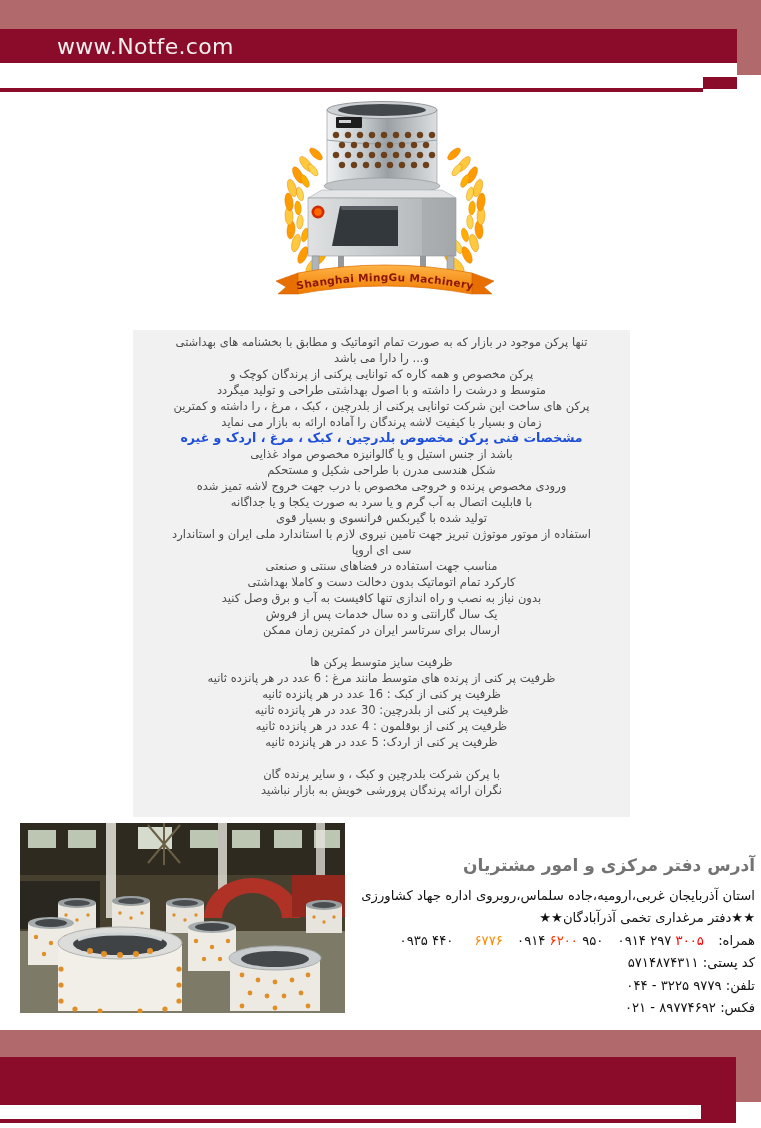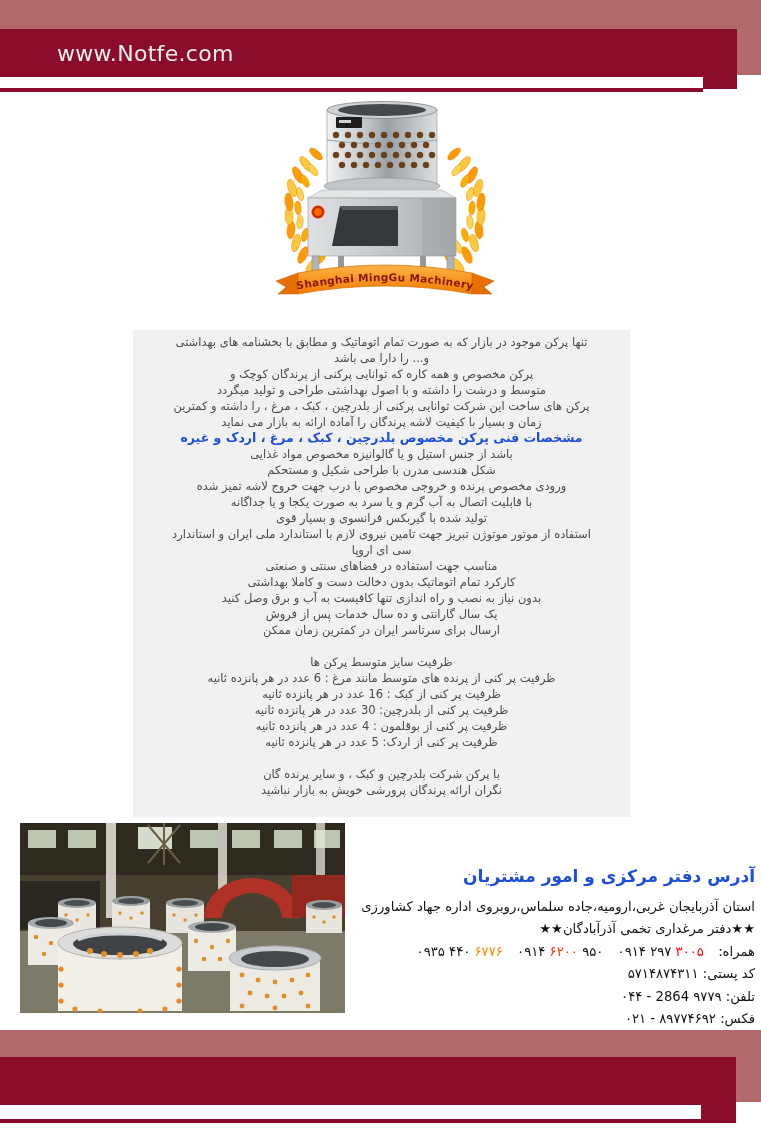--- a/index.html
+++ b/index.html
@@ -2,21 +2,21 @@
 <html lang="fa" style="--maroon: #8a0c2a; --pink: #b1696b; --red: #ff0000; --red_orange: #ff3300; --orange: #ff8800;"><head>
 <meta charset="utf-8">
 <style>
   html,body{margin:0;padding:0;background:#fff;}
   .page{position:relative;width:761px;height:1128px;background:#ffffff;overflow:hidden;
         font-family:"DejaVu Sans",sans-serif;}
 
   
   .band-top{position:absolute;left:0;top:0;width:761px;height:29px;background:var(--pink,#b1696b);}
   .hdr-col{position:absolute;left:737px;top:0;width:24px;height:75px;background:var(--pink,#b1696b);}
-  .hdr-bar{position:absolute;left:0;top:29px;width:737px;height:48px;background:var(--maroon,#8a0c2a);
+  .hdr-bar{position:absolute;left:0;top:29px;width:737px;height:34px;background:var(--maroon,#8a0c2a);
            display:flex;align-items:center;box-sizing:border-box;padding-left:57px;}
   .site-title{color:#f3eeee;font-size:22px;letter-spacing:.3px;}
   .hdr-corner{position:absolute;left:703px;top:77px;width:34px;height:12px;background:var(--maroon,#8a0c2a);}
   .hdr-line{position:absolute;left:0;top:88px;width:703px;height:4px;background:var(--maroon,#8a0c2a);}
 
   
   .ftr-pink{position:absolute;left:0;top:1030px;width:761px;height:27px;background:var(--pink,#b1696b);}
   .ftr-col{position:absolute;left:736px;top:1030px;width:25px;height:72px;background:var(--pink,#b1696b);}
   .ftr-bar{position:absolute;left:0;top:1057px;width:736px;height:48px;background:var(--maroon,#8a0c2a);}
   .ftr-white{position:absolute;left:0;top:1105px;width:701px;height:14px;background:#ffffff;}
@@ -31,27 +31,27 @@
          box-sizing:border-box;padding:4px 2px 19px;direction:rtl;text-align:center;
          font-size:11.5px;line-height:16px;color:#4a4a4a;}
   .tline{min-height:16px;white-space:nowrap;}
   .tline.bold{font-weight:bold;color:#1d4ed8;font-size:12.5px;}
 
   
   .photo-wrap{position:absolute;left:20px;top:823px;width:325px;height:190px;}
 
   
   .contact{position:absolute;right:6px;top:855px;width:378px;direction:rtl;text-align:right;color:#111;}
-  .contact .c-title{font-size:17px;font-weight:bold;color:#1d4ed8;margin-bottom:10px;margin-top:11px;}
+  .contact .c-title{font-size:17px;font-weight:bold;color:#737373;margin-bottom:10px;}
   .contact .c-row{font-size:13.2px;line-height:22.4px;white-space:nowrap;}
   .num{direction:ltr;unicode-bidi:isolate;display:inline-block;}
   .sep{display:inline-block;width:10px;}
   .clr-red{color:var(--red,#ff0000);}
   .clr-red-orange{color:var(--red_orange,#ff3300);}
-  .clr-orange{color:var(--orange,#ff8800);}
+  .clr-orange{color:var(--orange,#ff8800);margin-left:17px;}
 </style>
 </head>
 <body>
 
 <div class="page">
 
   <div class="band-top"></div>
   <div class="hdr-col"></div>
   <div class="hdr-bar">
     <span class="site-title">www.Notfe.com</span>
@@ -367,21 +367,21 @@
       <span class="num" dir="ltr"><span>۰۹۱۴ ۲۹۷ </span><span class="clr-red">۳۰۰۵</span></span><span class="sep"></span>
       <span class="num" dir="ltr"><span>۰۹۱۴ </span><span class="clr-red-orange">۶۲۰۰</span><span> ۹۵۰</span></span><span class="sep"></span>
       <span class="num" dir="ltr"><span>۰۹۳۵ ۴۴۰ </span><span class="clr-orange">۶۷۷۶</span></span>
     </div>
     <div class="c-row">
       <span>کد پستی:</span>
       <span class="num" dir="ltr">۵۷۱۴۸۷۴۳۱۱</span>
     </div>
     <div class="c-row">
       <span>تلفن:</span>
-      <span class="num" dir="ltr">۰۴۴ - 2864 ۹۷۷۹</span>
+      <span class="num" dir="ltr">۰۴۴ - ۳۲۲۵ ۹۷۷۹</span>
     </div>
     <div class="c-row">
       <span>فکس:</span>
       <span class="num" dir="ltr">۰۲۱ - ۸۹۷۷۴۶۹۲</span>
     </div>
   </div>
 
   <div class="ftr-pink"></div>
   <div class="ftr-col"></div>
   <div class="ftr-bar"></div>

